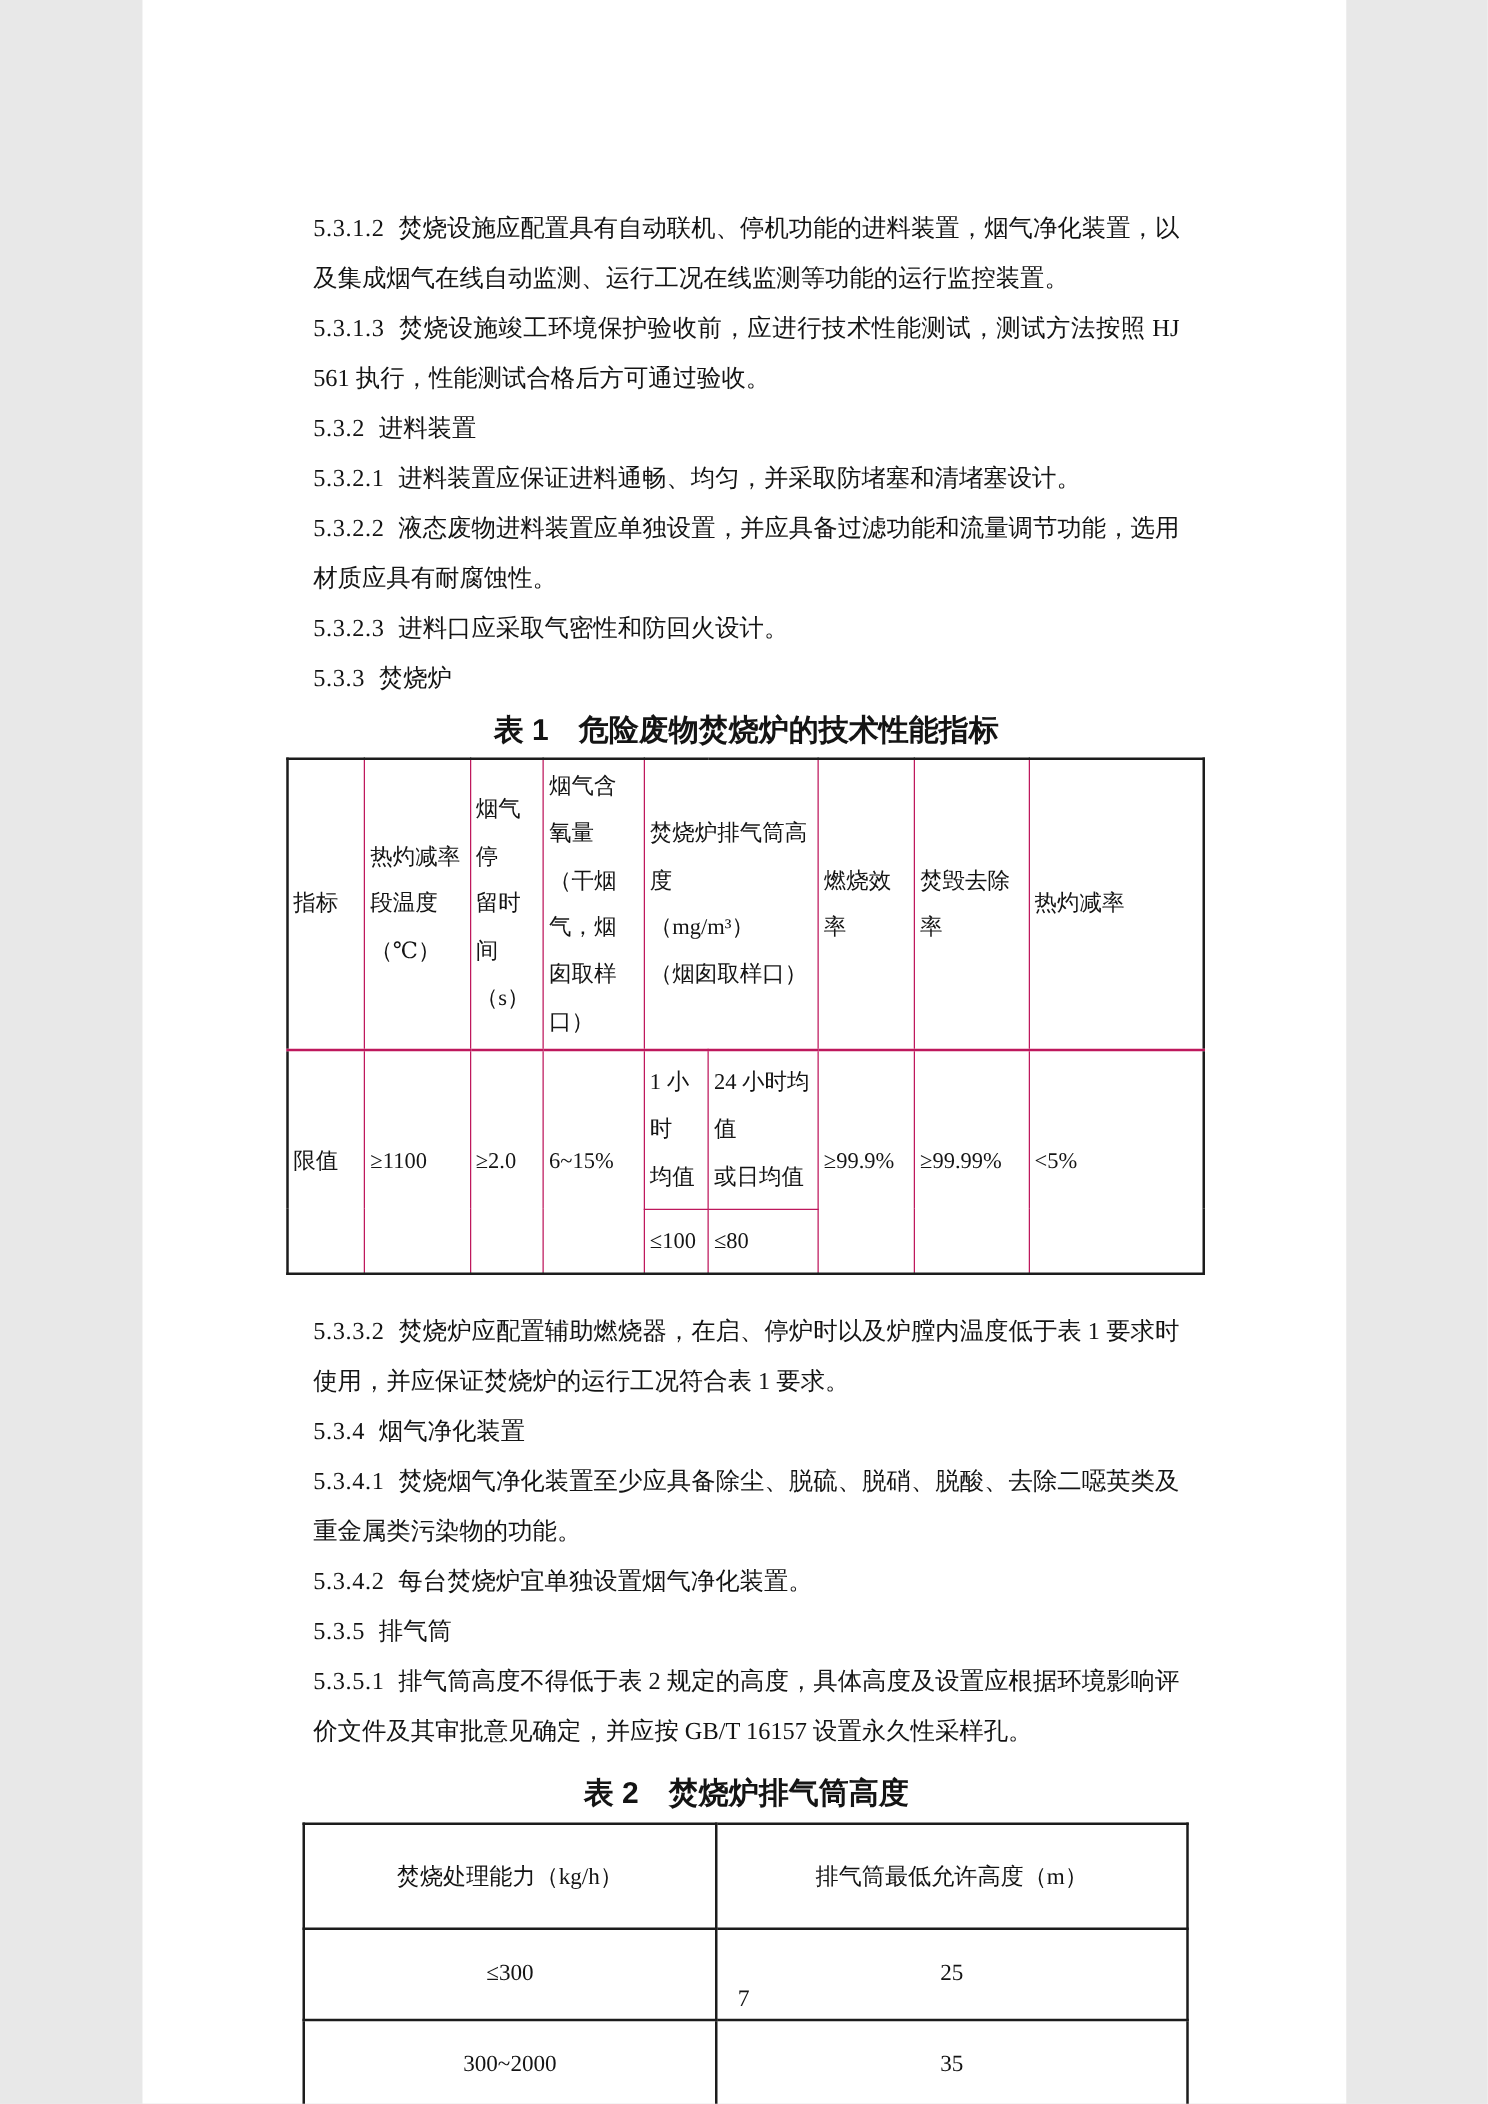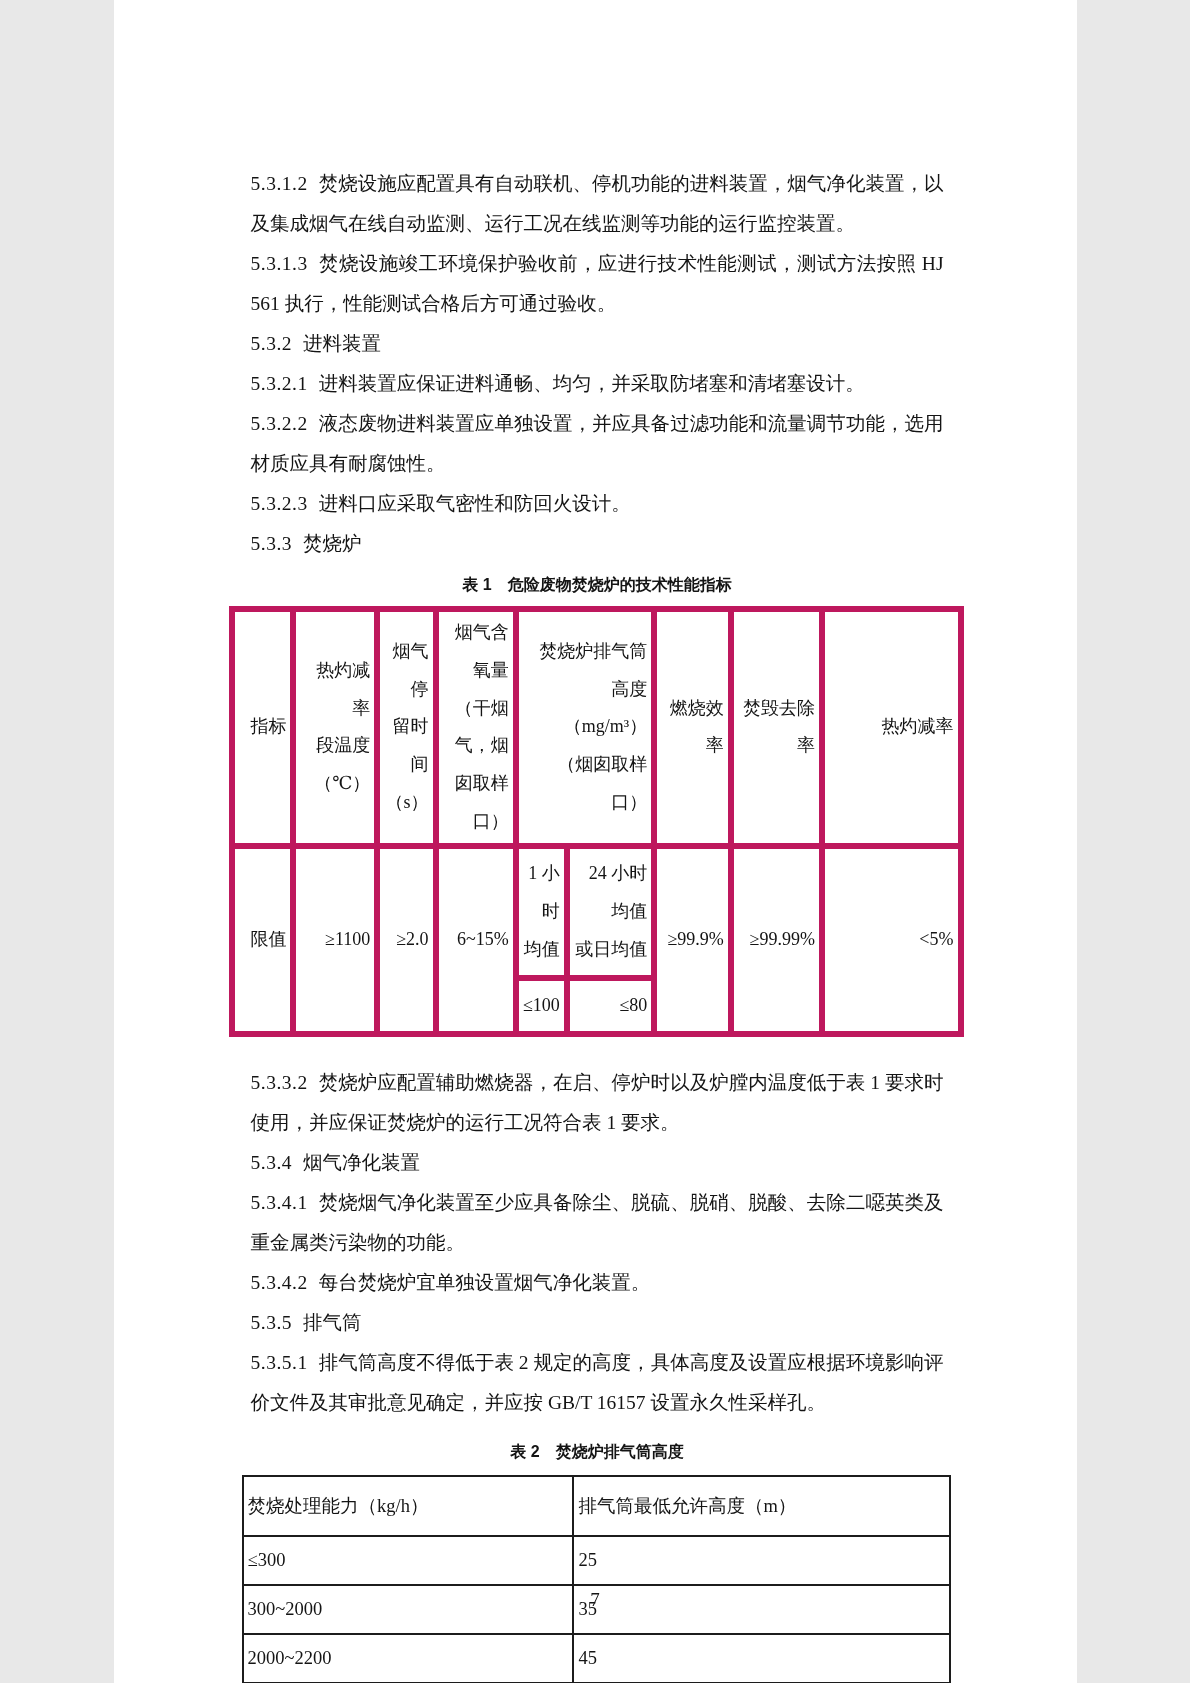--- a/index.html
+++ b/index.html
@@ -21,56 +21,57 @@
     text-align: justify;
   }
   .sec-id {
     margin-right: 11px;
     letter-spacing: 0.5px;
   }
   .caption {
     text-align: center;
     font-family: "Liberation Sans", "DejaVu Sans", sans-serif;
     font-weight: 700;
-    font-size: 16px;
+    font-size: 24px;
     line-height: 26px;
     margin: 8px 0 8px 0;
   }
   .caption.t2cap { margin-top: 16px; margin-bottom: 10px; }
   table {
     border-collapse: collapse;
     table-layout: fixed;
   }
   .t1 {
     width: calc(100% + 42px);
     margin-left: -22px;
     border: 2px solid #1c1c1c;
     font-size: 18px;
   }
   .t1 td {
-    border: 6px solid #be185d;
-    text-align: right;
+    border: 1px solid #be185d;
+    text-align: left;
     vertical-align: middle;
     white-space: pre-line;
     line-height: 2.1;
     padding: 2px 4px;
   }
   .t1 tr.hdr td { height: 112px; border-bottom-width: 2px; }
   .t1 tr.body-top td { height: 122px; }
   .t1 tr.body-bottom td { height: 46px; }
   .t2 {
     width: calc(100% + 16px);
     margin-left: -9px;
     border: 2px solid #1c1c1c;
     font-size: 18.5px;
   }
   .t2 td {
     border: 2px solid #1c1c1c;
+    text-align: center;
     vertical-align: middle;
-    padding: 2px 4px;
+    padding: 14px 4px;
   }
   .t2 tr.hdr td { height: 54px; }
   .t2 tr.row td { height: 43px; }
   .page-number {
     position: absolute;
     bottom: 72px;
     left: 0;
     width: 100%;
     text-align: center;
     font-size: 19px;

